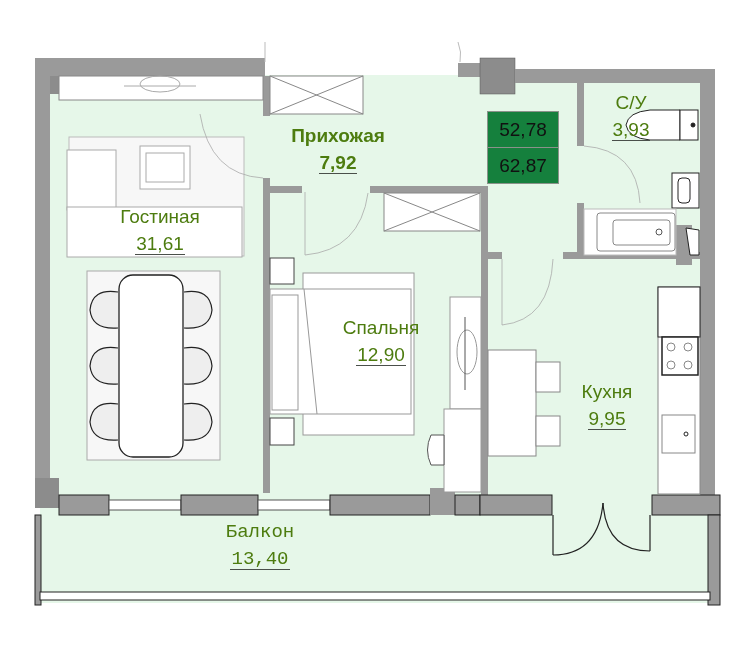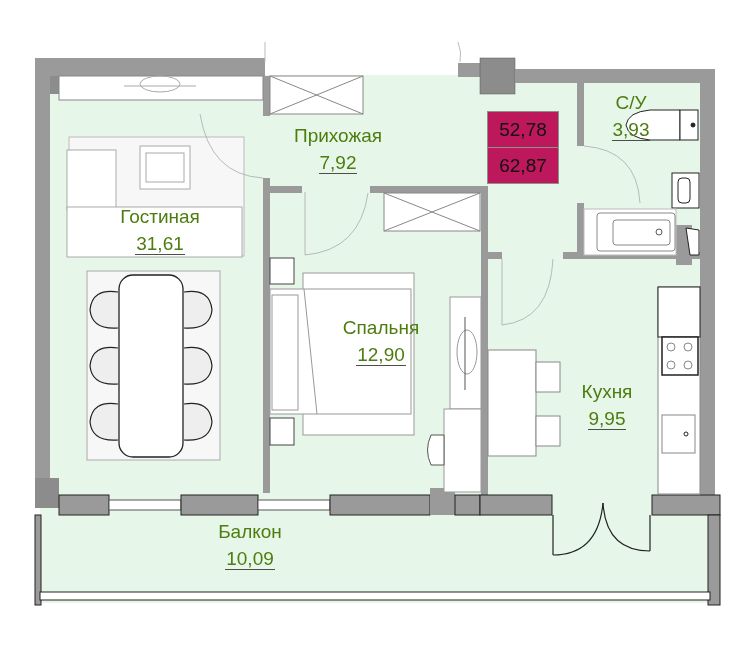--- a/index.html
+++ b/index.html
@@ -1,21 +1,21 @@
 <!DOCTYPE html>
 <html><head>
 <meta charset="utf-8">
 <style>
   html, body { margin: 0; padding: 0; background: #ffffff; }
   body { width: 756px; height: 650px; position: relative; overflow: hidden; font-family: "Liberation Sans", sans-serif; }
   .plan { position: absolute; left: 0; top: 0; width: 756px; height: 650px; }
   .room-label { position: absolute; text-align: center; color: #4d7c0f; font-size: 19px; line-height: 22px; }
   .room-label .name { display: block; }
   .room-label .area { display: inline-block; border-bottom: 1px solid #4a4f4a; margin-top: 6px; line-height: 20px; padding: 0 1px; }
-  .totals { position: absolute; left: 487px; top: 111px; width: 70px; border: 1px solid #8a928a; background: #be185d; }
+  .totals { position: absolute; left: 487px; top: 111px; width: 70px; border: 1px solid #8a928a; background: #15803d; }
   .totals div { height: 35px; line-height: 35px; text-align: center; font-size: 19px; color: #111; }
   .totals div + div { border-top: 1px solid #8a928a; }
 </style>
 </head>
 <body>
 
 <div class="plan">
   <svg width="756" height="650" viewBox="0 0 756 650" xmlns="http://www.w3.org/2000/svg">
 
     <g fill="#e6f7e9">
@@ -155,37 +155,37 @@
   <div class="totals">
     <div>52,78</div>
     <div>62,87</div>
   </div>
 
   <div class="room-label" style="left:100px; top:206px; width:120px;">
     <span class="name">Гостиная</span>
     <span class="area">31,61</span>
   </div>
 
-  <div class="room-label" style="left:278px; top:125px; width:120px;">
+  <div class="room-label" style="left:278px; top:125px; width:120px;font-weight:bold;">
     <span class="name">Прихожая</span>
     <span class="area">7,92</span>
   </div>
 
   <div class="room-label" style="left:596px; top:92px; width:70px;">
     <span class="name">С/У</span>
     <span class="area">3,93</span>
   </div>
 
   <div class="room-label" style="left:297px; top:317px; width:120px;padding-left:24px;">
     <span class="name">Спальня</span>
     <span class="area">12,90</span>
   </div>
 
   <div class="room-label" style="left:562px; top:381px; width:90px;">
     <span class="name">Кухня</span>
     <span class="area">9,95</span>
   </div>
 
-  <div class="room-label" style="left:190px; top:521px; width:120px;">
+  <div class="room-label" style="left:200px; top:521px; width:120px;font-family:Liberation Mono, monospace;">
     <span class="name">Балкон</span>
-    <span class="area">10,09</span>
+    <span class="area">13,40</span>
   </div>
 </div>
 
 </body></html>

